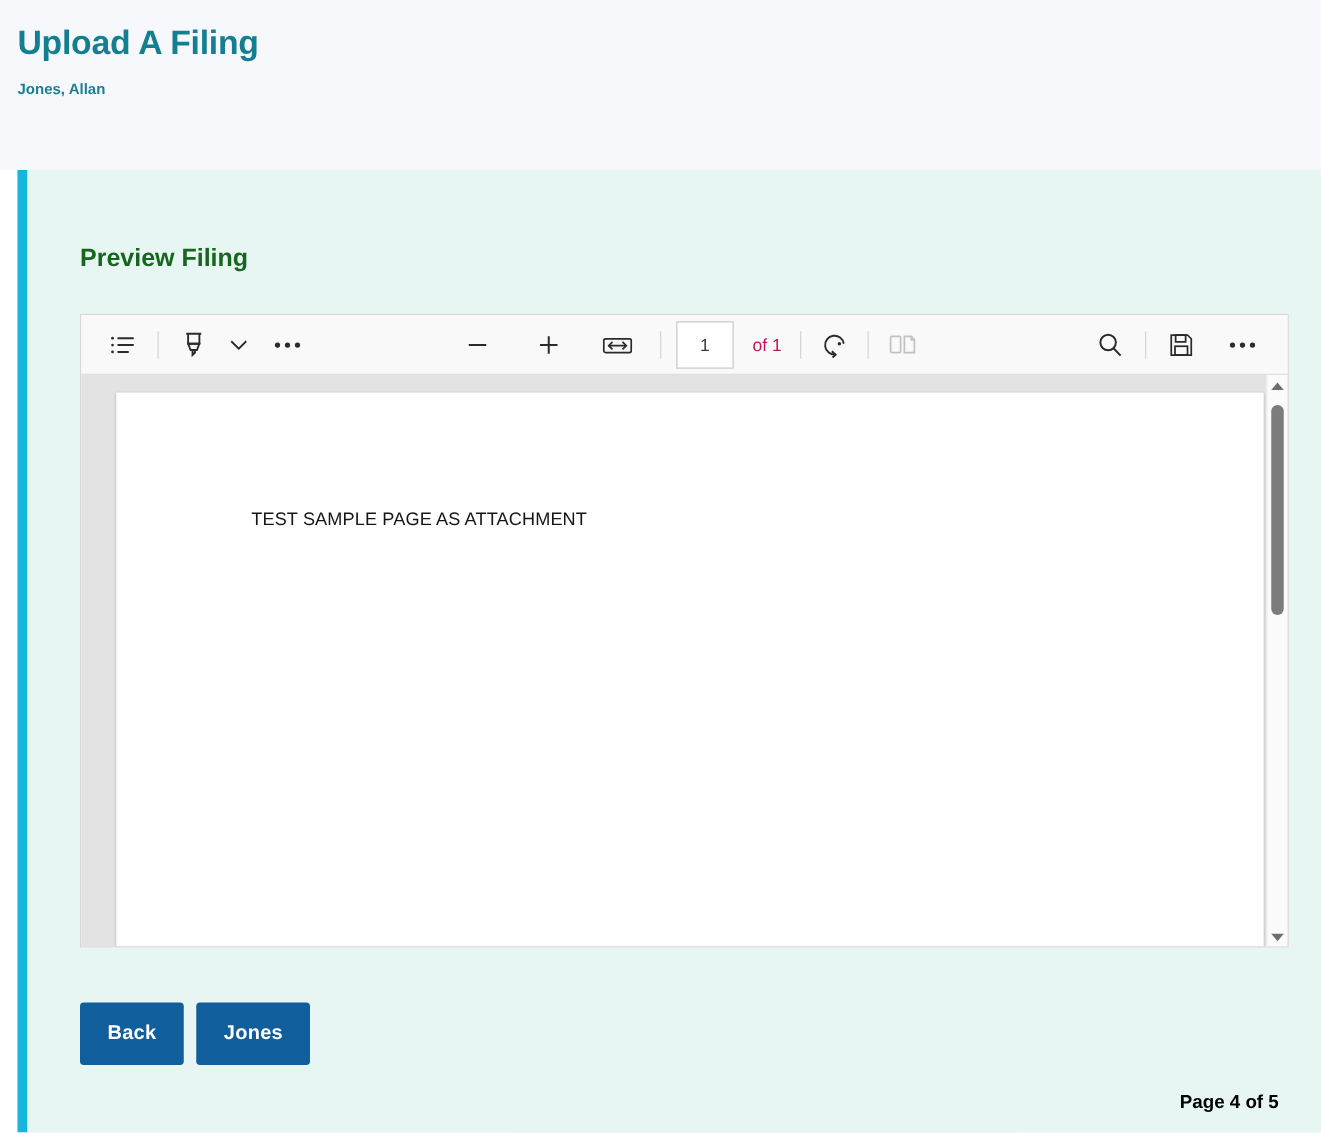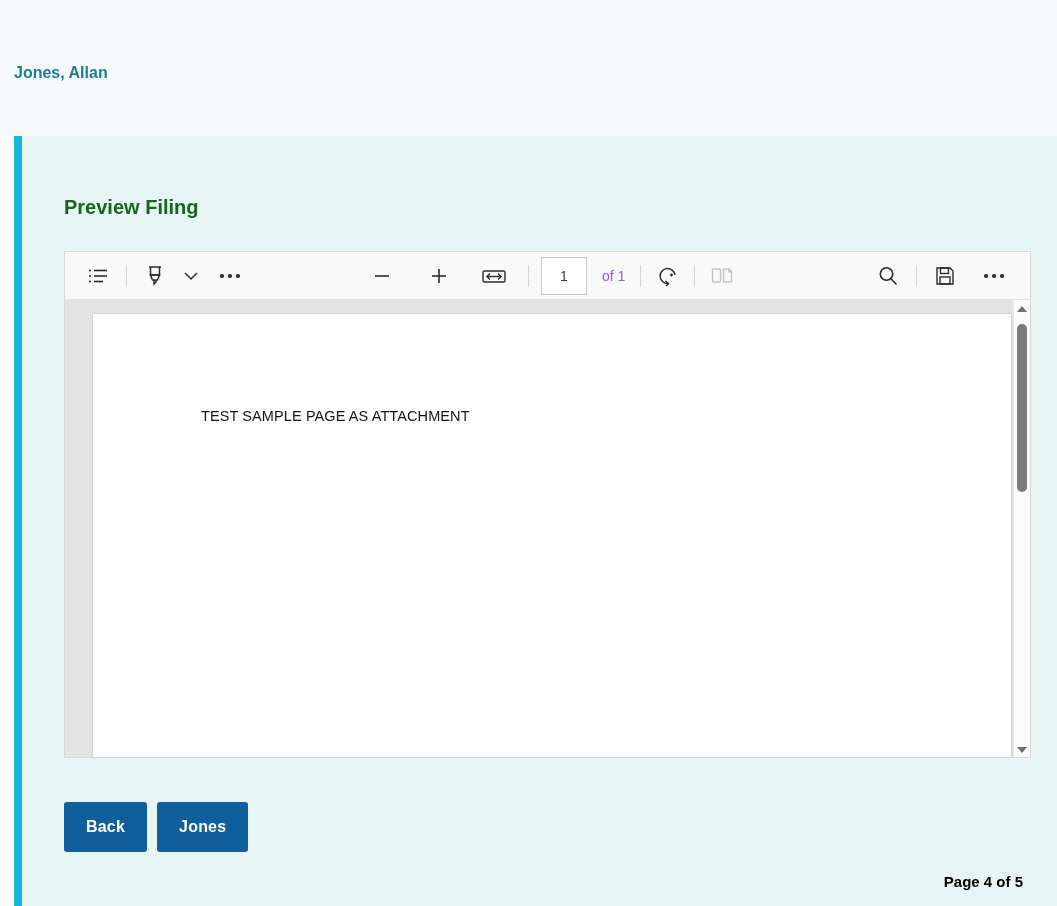--- a/index.html
+++ b/index.html
@@ -28,21 +28,21 @@
     position: absolute;
     left: 14px; top: 19px;
     font-size: 27px;
     font-weight: bold;
     color: #147f90;
     letter-spacing: -0.2px;
   }
   .header-subtitle {
     position: absolute;
     left: 14px; top: 64px;
-    font-size: 16px;
+    font-size: 12px;
     font-weight: bold;
     color: #1b7f92;
   }
 
   
   .main-panel {
     position: absolute;
     left: 14px; top: 136px;
     width: 1043px; height: 770px;
     background: #e4f4f1;
@@ -131,21 +131,21 @@
     border: 1px solid #c9c9c9;
     background: #ffffff;
     text-align: center;
     font-size: 14px;
     color: #3c3c3c;
     font-family: "Liberation Sans", sans-serif;
     margin: 0 2px;
   }
   .page-of {
     font-size: 14px;
-    color: #8b5cf6;
+    color: #be185d;
     margin-left: 12px;
     margin-right: 4px;
     white-space: nowrap;
   }
 
   
   .pdf-doc-area {
     position: absolute;
     left: 0; top: 48px;
     width: 950px; height: 458px;
@@ -234,20 +234,21 @@
   }
 
   svg { display: block; }
 </style>
 </head>
 <body>
 
 <div class="page-root">
 
   <div class="header-band">
+    <div class="header-title">Upload A Filing</div>
     <div class="header-subtitle">Jones, Allan</div>
   </div>
 
   <div class="main-panel">
     <div class="accent-bar"></div>
     <div class="panel-body">
 
       <div class="section-heading">Preview Filing</div>
 
       <div class="pdf-viewer">

